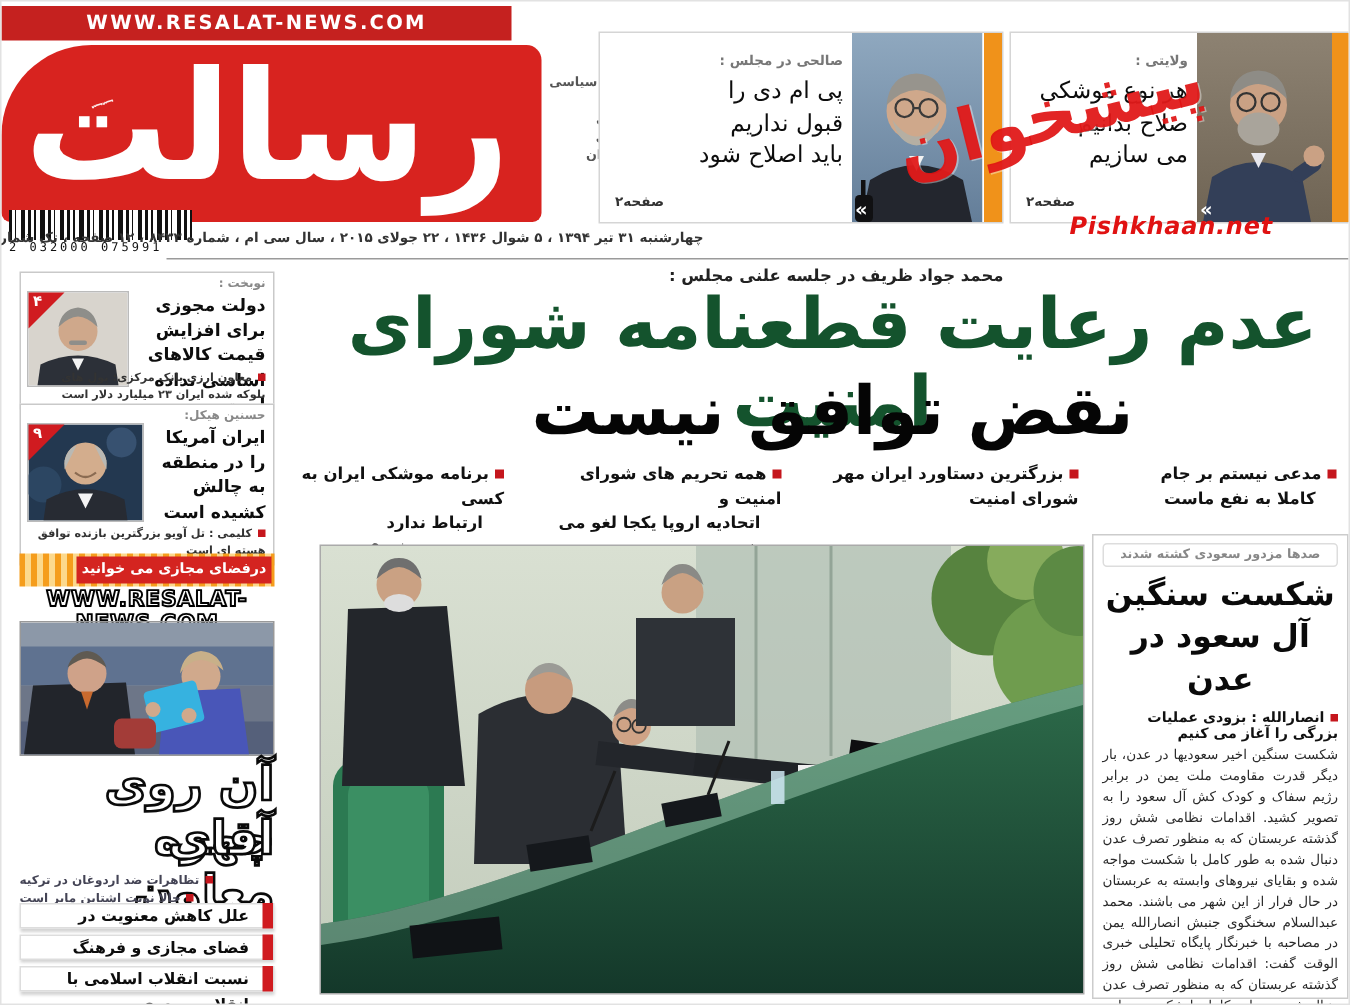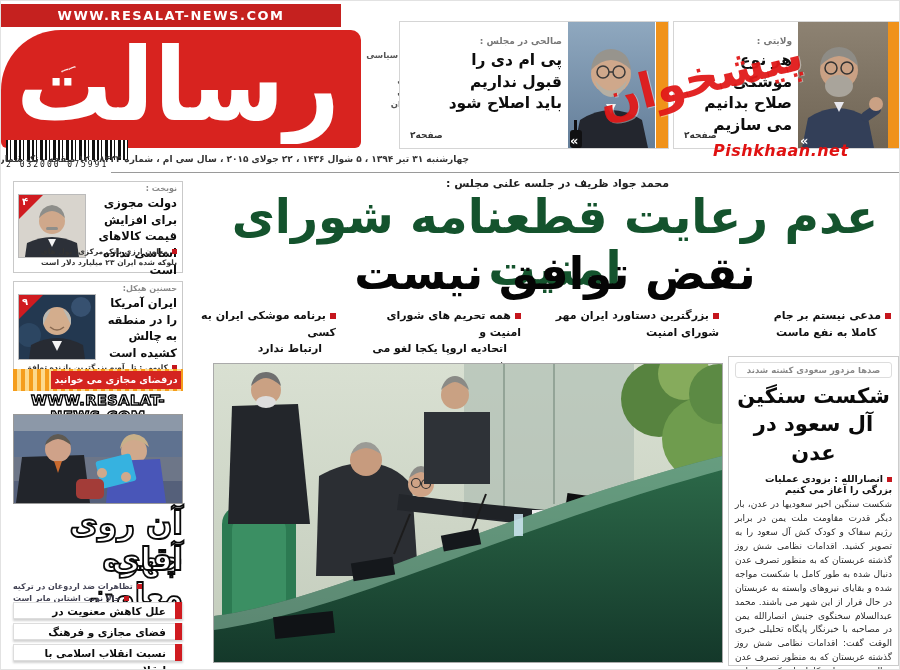--- a/index.html
+++ b/index.html
@@ -23,21 +23,21 @@
             font-size:9px;color:#333;white-space:nowrap;font-weight:bold;}
   .date-rule{position:absolute;left:110px;top:171px;width:788px;height:1px;background:#9a9a9a;}
   
   .teaser{position:absolute;top:20px;height:128px;background:#fff;border:1px solid #d5d5d5;box-sizing:border-box;}
   .teaser.mid{left:398px;width:270px;}
   .teaser.right{left:672px;width:228px;}
   .teaser .txt{position:absolute;top:0;bottom:0;left:0;direction:rtl;}
   .teaser.mid .txt{right:100px;left:4px;}
   .teaser.right .txt{right:102px;left:4px;}
   .t-kicker{font-size:9px;color:#777;margin:14px 6px 4px 0;font-weight:bold;}
-  .t-head{font-size:15.5px;font-weight:bold;color:#0d0d0d;text-align:right;line-height:1.4;margin-right:6px;}
+  .t-head{font-size:15.5px;font-weight:normal;color:#0d0d0d;text-align:right;line-height:1.4;margin-right:6px;}
   .t-page{position:absolute;left:6px;bottom:8px;font-size:9px;color:#333;font-weight:bold;}
   .t-photo{position:absolute;top:0;bottom:0;}
   .teaser.mid .t-photo{right:13px;width:87px;}
   .teaser.right .t-photo{right:12px;width:90px;}
   .orange-bar{position:absolute;top:0;bottom:0;width:12px;background:#f0921a;}
   .teaser .orange-bar{right:0;}
   .corner-quote{position:absolute;left:2px;bottom:0;color:#fff;font-size:13px;font-weight:bold;z-index:3;}
   
   .wm-fa{position:absolute;left:595px;top:48px;z-index:30;color:rgba(224,18,18,.92);font-size:48px;
          font-weight:bold;transform:rotate(-14deg);direction:rtl;text-shadow:1px 1px 0 rgba(255,255,255,.4);}
@@ -62,21 +62,21 @@
   .aden{position:absolute;left:727px;top:355px;width:171px;height:310px;border:1px solid #ccc;
         box-sizing:border-box;padding:5px 6px;direction:rtl;}
   .aden .kick{font-size:8.5px;color:#888;text-align:center;border:1px solid #ddd;border-radius:3px;
               padding:2px 0;margin-bottom:4px;font-weight:bold;}
   .aden .h{font-size:21px;font-weight:bold;color:#0a0a0a;text-align:center;line-height:1.35;}
   .aden .lead{font-size:9.5px;font-weight:bold;color:#111;margin:6px 0 3px;text-align:right;}
   .aden .body{font-size:9px;color:#2a2a2a;text-align:justify;line-height:1.55;}
   
   .sb-item{position:absolute;left:12px;width:170px;border:1px solid #c9c9c9;background:#fff;box-sizing:border-box;}
   .sb1{top:180px;height:92px;padding-left:28px;}
-  .sb2{top:280px;height:108px;padding-left:45px;}
+  .sb2{top:268px;height:108px;padding-left:45px;}
   .sb-kick{position:absolute;right:5px;top:2px;font-size:8px;color:#888;direction:rtl;font-weight:bold;}
   .sb-photo{position:absolute;left:4px;top:12px;border:1px solid #bbb;}
   .sb-tri{position:absolute;left:0;top:0;width:0;height:0;border-top:24px solid #d01b20;border-right:24px solid transparent;z-index:2;}
   .sb-num{position:absolute;left:3px;top:1px;color:#fff;font-size:10px;font-weight:bold;z-index:3;}
   .sb-head{position:absolute;right:5px;top:13px;left:78px;direction:rtl;text-align:right;
            font-size:11.5px;font-weight:bold;color:#0d0d0d;line-height:1.45;}
   .sb-sub{position:absolute;right:5px;left:6px;bottom:4px;direction:rtl;text-align:right;
           font-size:7.5px;font-weight:bold;color:#333;line-height:1.5;}
   .social{position:absolute;left:12px;top:368px;width:170px;height:22px;
           background:repeating-linear-gradient(90deg,#f59d1c 0 4px,#fcd98d 4px 8px);}

